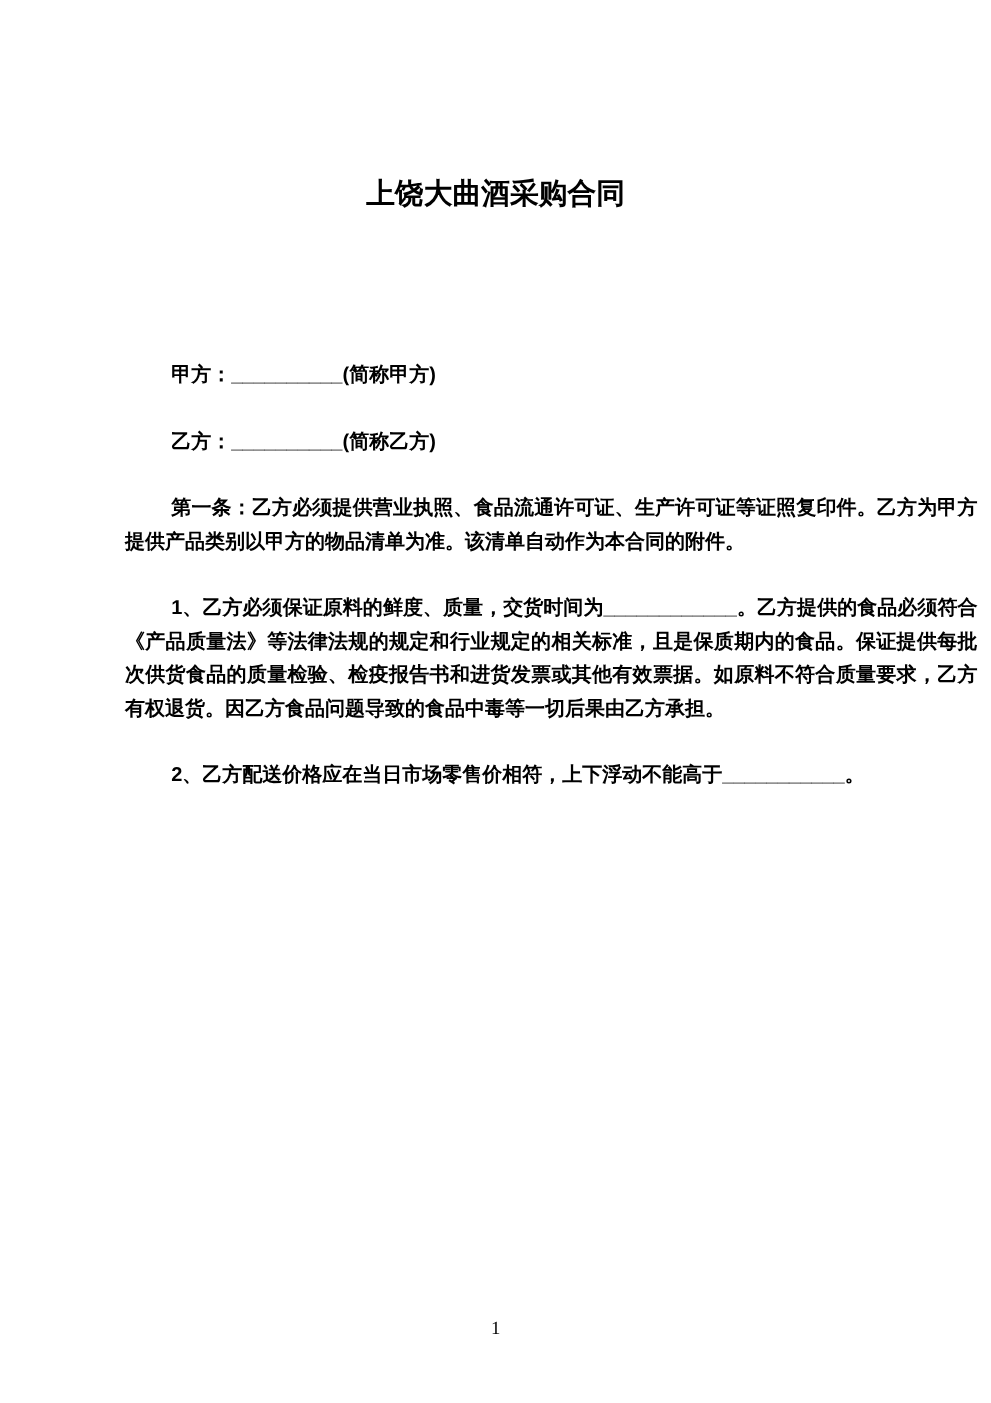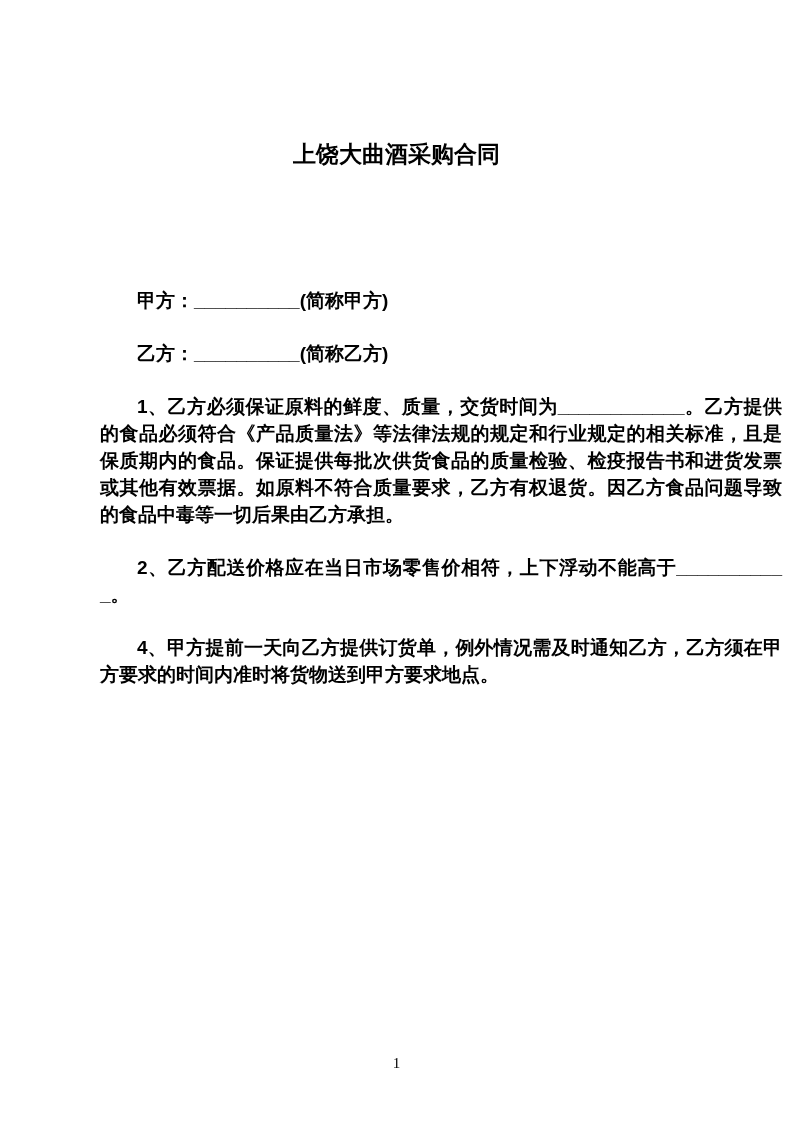--- a/index.html
+++ b/index.html
@@ -30,21 +30,21 @@
       font-weight: bold;
     }
     .content {
       position: absolute;
       top: 287px;
       left: 100px;
       width: 682px;
     }
     .para {
       margin: 0 0 26px 0;
-      font-size: 19px;
+      font-size: 16px;
       line-height: 27px;
       font-weight: bold;
       text-align: justify;
       text-indent: 37px;
       word-break: break-all;
     }
     .page-number {
       position: absolute;
       top: 1053px;
       left: 0;
@@ -63,26 +63,26 @@
 
   <h1 class="doc-title">上饶大曲酒采购合同</h1>
 
   <div class="content">
 
     <p class="para">甲方：__________(简称甲方)</p>
 
     <p class="para">乙方：__________(简称乙方)</p>
 
 
+    <p class="para">第一条：乙方必须提供营业执照、食品流通许可证、生产许可证等证照复印件。乙方为甲方提供产品类别以甲方的物品清单为准。该清单自动作为本合同的附件。</p>
 
 
     <p class="para">1、乙方必须保证原料的鲜度、质量，交货时间为____________。乙方提供的食品必须符合《产品质量法》等法律法规的规定和行业规定的相关标准，且是保质期内的食品。保证提供每批次供货食品的质量检验、检疫报告书和进货发票或其他有效票据。如原料不符合质量要求，乙方有权退货。因乙方食品问题导致的食品中毒等一切后果由乙方承担。</p>
 
     <p class="para">2、乙方配送价格应在当日市场零售价相符，上下浮动不能高于___________。</p>
 
 
-    <p class="para">4、甲方提前一天向乙方提供订货单，例外情况需及时通知乙方，乙方须在甲方要求的时间内准时将货物送到甲方要求地点。</p>
 
   </div>
 
   <div class="page-number">1</div>
 
 </div>
 
 </body></html>

